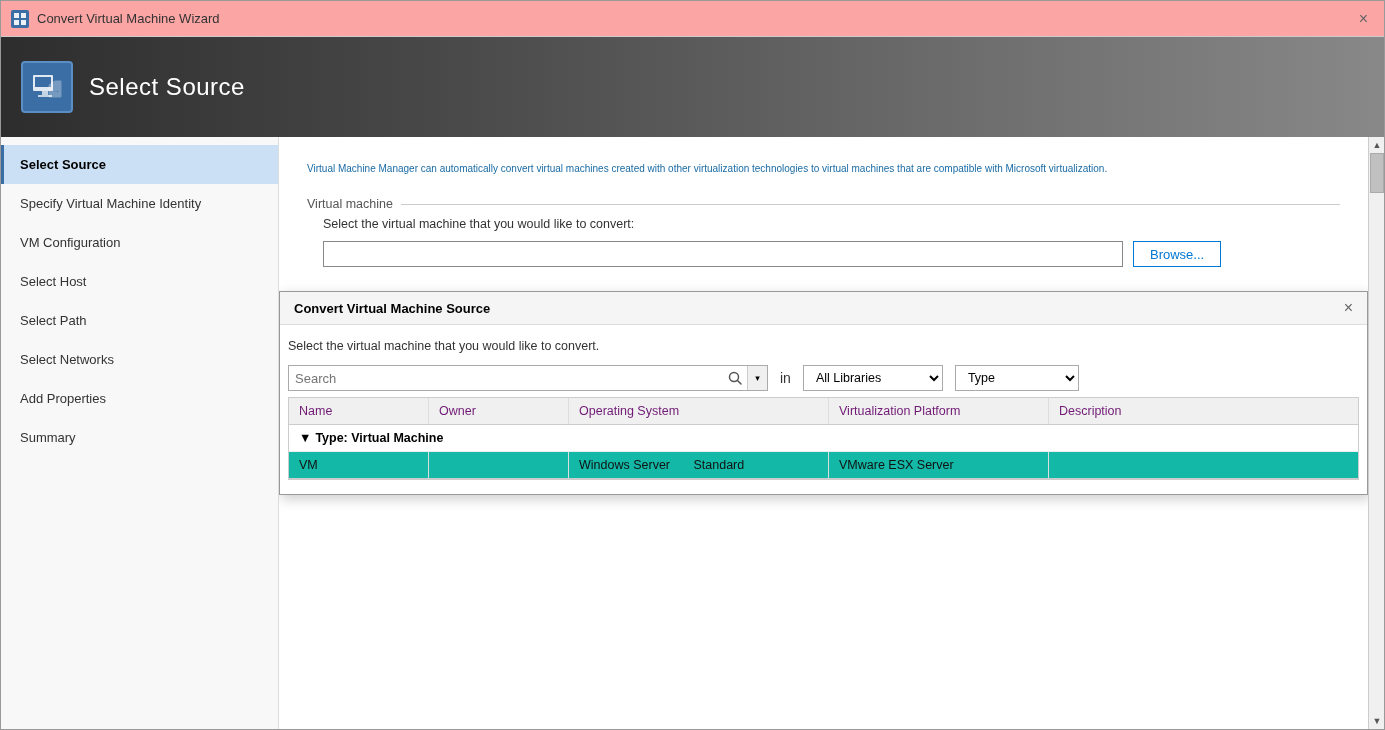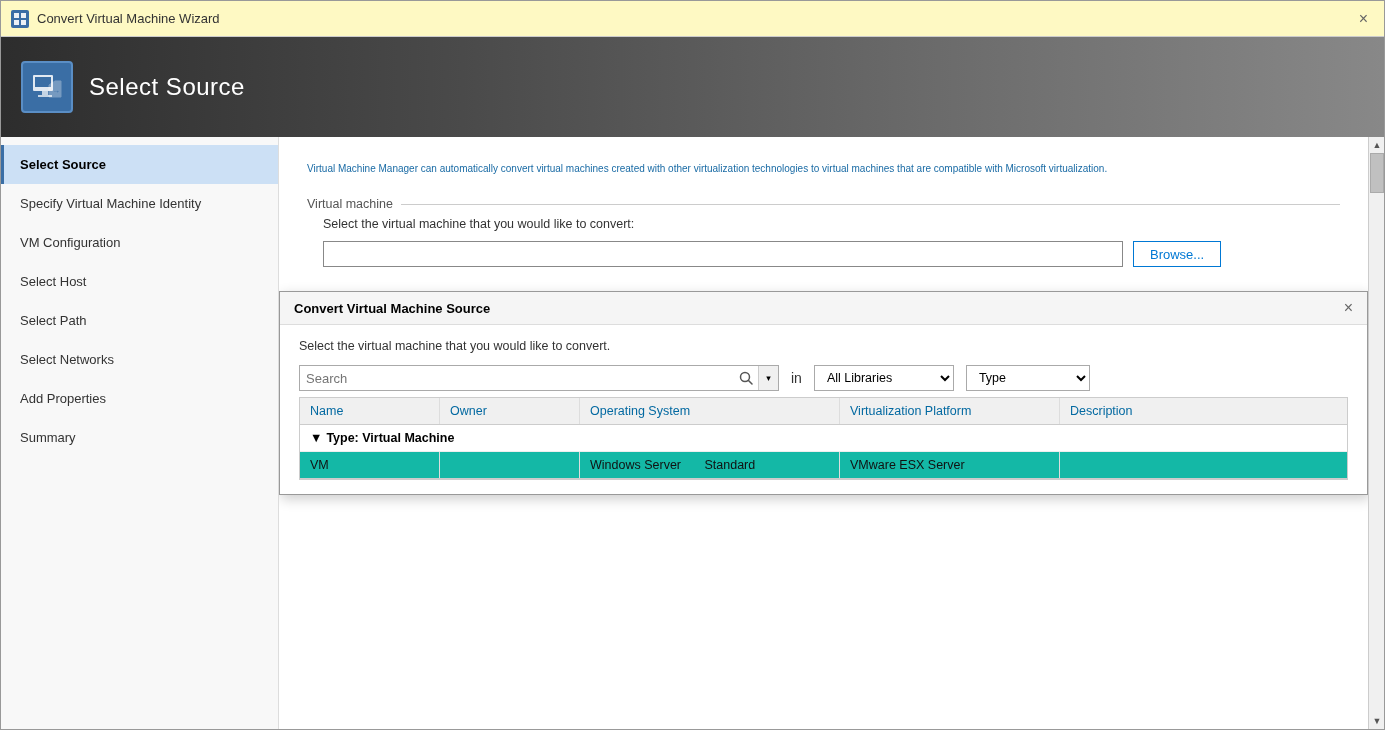--- a/index.html
+++ b/index.html
@@ -16,21 +16,21 @@
       width: 1385px;
       height: 730px;
       background: #fff;
       border: 1px solid #999;
       display: flex;
       flex-direction: column;
       box-shadow: 2px 2px 8px rgba(0,0,0,0.3);
     }
 
     .title-bar {
-      background: #fef9c3;
+      background: #fca5a5;
       border-bottom: 1px solid #ccc;
       display: flex;
       align-items: center;
       justify-content: space-between;
       padding: 6px 10px;
       height: 36px;
     }
 
     .title-bar-left {
       display: flex;
@@ -224,21 +224,21 @@
     .sub-dialog-close {
       cursor: pointer;
       font-size: 16px;
       color: #666;
       background: none;
       border: none;
       line-height: 1;
     }
 
     .sub-dialog-body {
-      padding: 14px 19px;
+      padding: 14px 8px;
     }
 
     .sub-dialog-desc {
       color: #333;
       font-size: 12.5px;
       margin-bottom: 12px;
     }
 
     .search-toolbar {
       display: flex;
@@ -317,21 +317,21 @@
     .table-header {
       display: grid;
       grid-template-columns: 140px 140px 260px 220px 1fr;
       background: #f0f0f0;
       border-bottom: 1px solid #ccc;
     }
 
     .table-header-cell {
       padding: 6px 10px;
       font-size: 12.5px;
-      color: #0369a1;
+      color: #701a75;
       border-right: 1px solid #ddd;
       font-weight: normal;
     }
 
     .table-header-cell:last-child {
       border-right: none;
     }
 
     .table-body {
       background: white;

